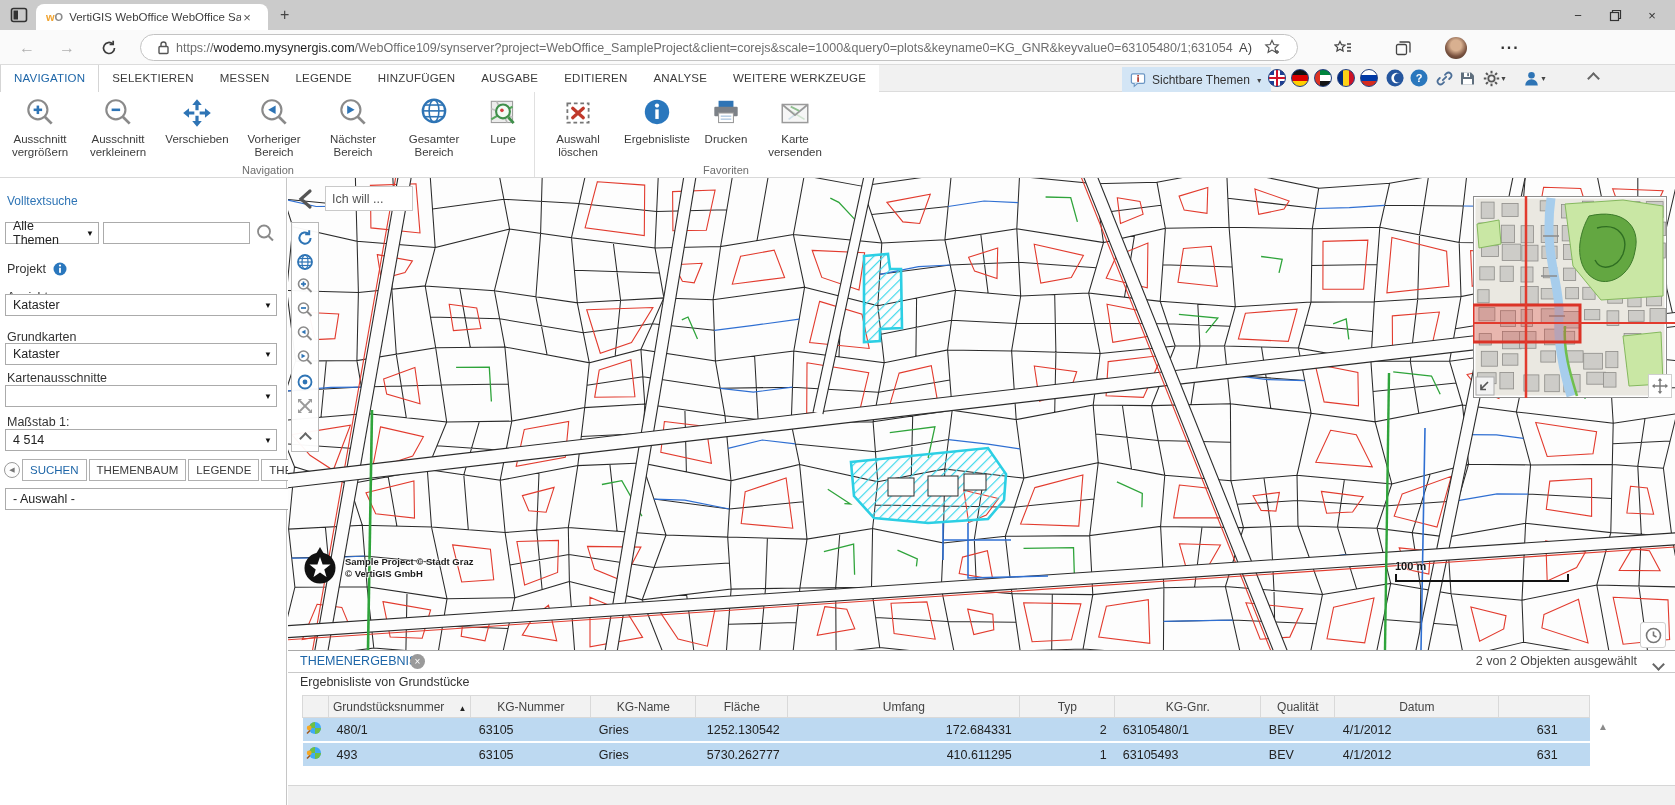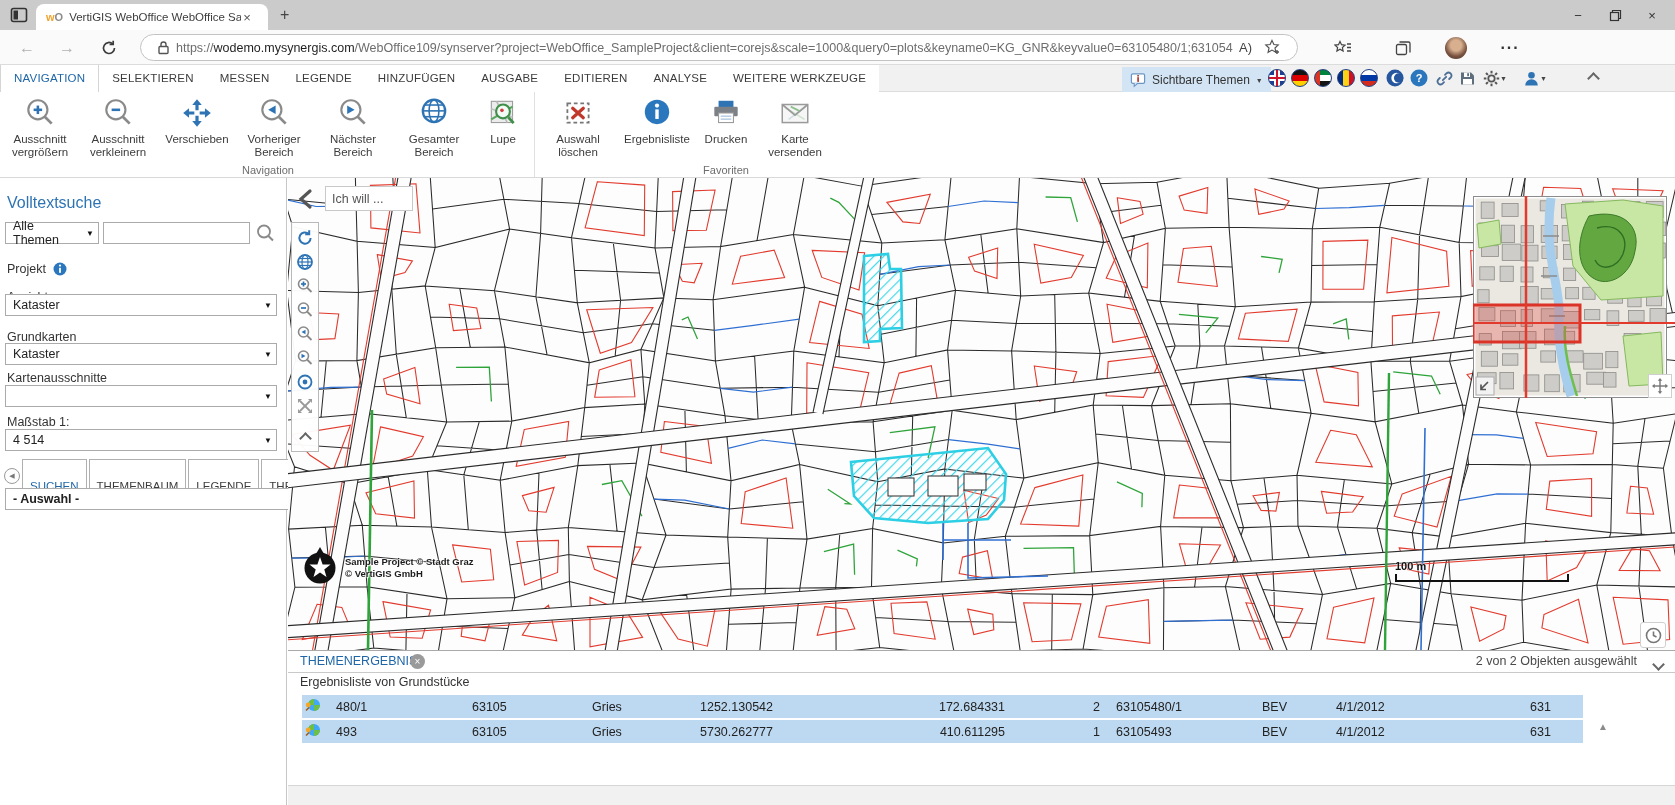--- a/index.html
+++ b/index.html
@@ -60,27 +60,27 @@
   #esrilogo .ename{font-size:26px;font-weight:bold;color:#111;margin-left:5px;letter-spacing:-.5px;}
   #esrilogo .estack{margin-left:5px;line-height:10px;}
   #esrilogo .pn{font-size:7.5px;font-weight:bold;color:#111;}
   #esrilogo .tier{font-size:8.5px;color:#8db7e2;}
   
   #sidebar{position:absolute;left:0;top:178px;width:287px;height:627px;background:#fff;border-right:1px solid #c6c6c6;box-sizing:border-box;}
   .sb-label{position:absolute;left:7px;font-size:12.5px;color:#333;}
   .sel{position:absolute;height:22px;background:#fff;border:1px solid #ababab;box-sizing:border-box;
        font-size:12.5px;color:#222;display:flex;align-items:center;padding:0 20px 0 7px;cursor:pointer;}
   .sel .scaret{position:absolute;right:4px;top:0;bottom:0;display:flex;align-items:center;font-size:8px;color:#111;}
-  #vtitle{position:absolute;left:7px;top:16px;font-size:16px;color:#2e74b5;}
+  #vtitle{position:absolute;left:7px;top:16px;font-size:12px;color:#2e74b5;}
   #sb-input{position:absolute;left:103px;top:44px;width:147px;height:22px;border:1px solid #ababab;box-sizing:border-box;
             font-size:12.5px;padding:0 5px;font-family:"Liberation Sans",sans-serif;}
   .circbtn{width:16px;height:16px;border-radius:50%;border:1px solid #9a9a9a;background:#fdfdfd;display:flex;
            align-items:center;justify-content:center;font-size:7px;color:#777;cursor:pointer;box-sizing:border-box;}
   .sbtab{height:22px;line-height:20px;border:1px solid #b0b0b0;background:#fff;font-size:11.5px;color:#3c3c3c;
-         padding:16px 7px;box-sizing:border-box;cursor:pointer;white-space:nowrap;overflow:hidden;}
+         padding:0 7px;box-sizing:border-box;cursor:pointer;white-space:nowrap;overflow:hidden;}
   .sbtab.active{color:#1e66a8;}
   
   #map{position:absolute;left:288px;top:178px;width:1387px;height:472px;background:#fdfdfd;overflow:hidden;}
   #collapse-sb{position:absolute;left:8px;top:10px;width:20px;height:22px;cursor:pointer;}
   #iwtt{position:absolute;left:37px;top:8px;width:88px;height:25px;border:1px solid #c9c9c9;background:#fff;
         font-size:12.5px;color:#555;padding:0 6px;box-sizing:border-box;font-family:"Liberation Sans",sans-serif;}
   #mtools{position:absolute;left:3px;top:44px;width:28px;height:230px;background:rgba(255,255,255,.96);
           border:1px solid #b9b9b9;box-sizing:border-box;display:flex;flex-direction:column;align-items:center;padding-top:3px;}
   .mtool{width:22px;height:24px;display:flex;align-items:center;justify-content:center;cursor:pointer;}
   #minimap{position:absolute;left:1185px;top:18px;width:202px;height:202px;cursor:pointer;}
@@ -444,21 +444,21 @@
     </div>
     <div style="position:absolute;left:4px;top:281px;display:flex;align-items:center;gap:2px;">
       <span class="circbtn">◀</span>
       <span class="sbtab active">SUCHEN</span>
       <span class="sbtab">THEMENBAUM</span>
       <span class="sbtab">LEGENDE</span>
       <span class="sbtab" style="max-width:38px;">THEM</span>
       <span class="circbtn">▶</span>
       <span class="circbtn">▼</span>
     </div>
-    <div class="sel" style="left:5px;top:310px;width:328px;font-weight:bold;">
+    <div class="sel" style="left:5px;top:310px;width:328px;">
       <span>- Auswahl -</span>
       <span class="scaret">▼</span>
     </div>
   </div>
 
   <div id="map">
     <svg id="map-svg" width="1387" height="472">
       <defs>
         <pattern id="selhatch" patternUnits="userSpaceOnUse" width="7" height="7" patternTransform="rotate(45)">
           <line x1="0" y1="0" x2="0" y2="7" stroke="#3fd9ec" stroke-width="2.4"></line>
@@ -716,20 +716,33 @@
           <col style="width:105px">
         <col style="width:92px">
           <col style="width:232px">
           <col style="width:95px">
           <col style="width:146px">
         <col style="width:74px">
           <col style="width:164px">
           <col style="width:91px">
       </colgroup>
       <tbody>
+          <tr>
+        <th></th>
+        <th><span>Grundstücksnummer</span><span class="sorticn">▲</span></th>
+        <th>KG-Nummer</th>
+        <th>KG-Name</th>
+        <th>Fläche</th>
+        <th>Umfang</th>
+        <th>Typ</th>
+        <th>KG-Gnr.</th>
+        <th>Qualität</th>
+        <th>Datum</th>
+        <th></th>
+      </tr>
       <tr>
         <td class="icn">
           <svg width="16" height="16" viewBox="0 0 16 16">
                 <circle cx="9" cy="8" r="6" fill="#3fa9f5"></circle>
                 <path d="M9 2 a6 6 0 0 0-6 6 l6 0 Z" fill="#6fbf44"></path>
                 <path d="M9 14 a6 6 0 0 0 6-6 l-6 0 Z" fill="#6fbf44"></path>
                 <circle cx="3.2" cy="8" r="2.4" fill="#f5a623"></circle>
                 <line x1="1" y1="13.5" x2="4" y2="10.5" stroke="#a05a1e" stroke-width="1.6"></line>
               </svg>
         </td>

